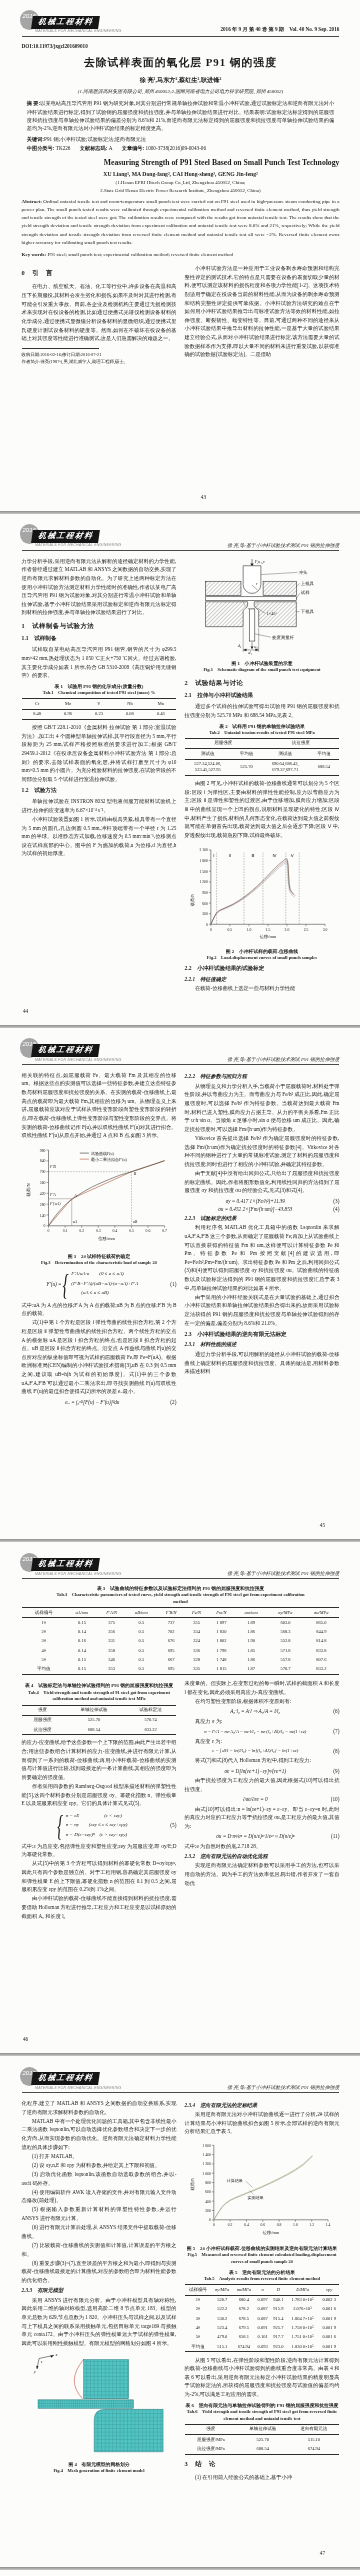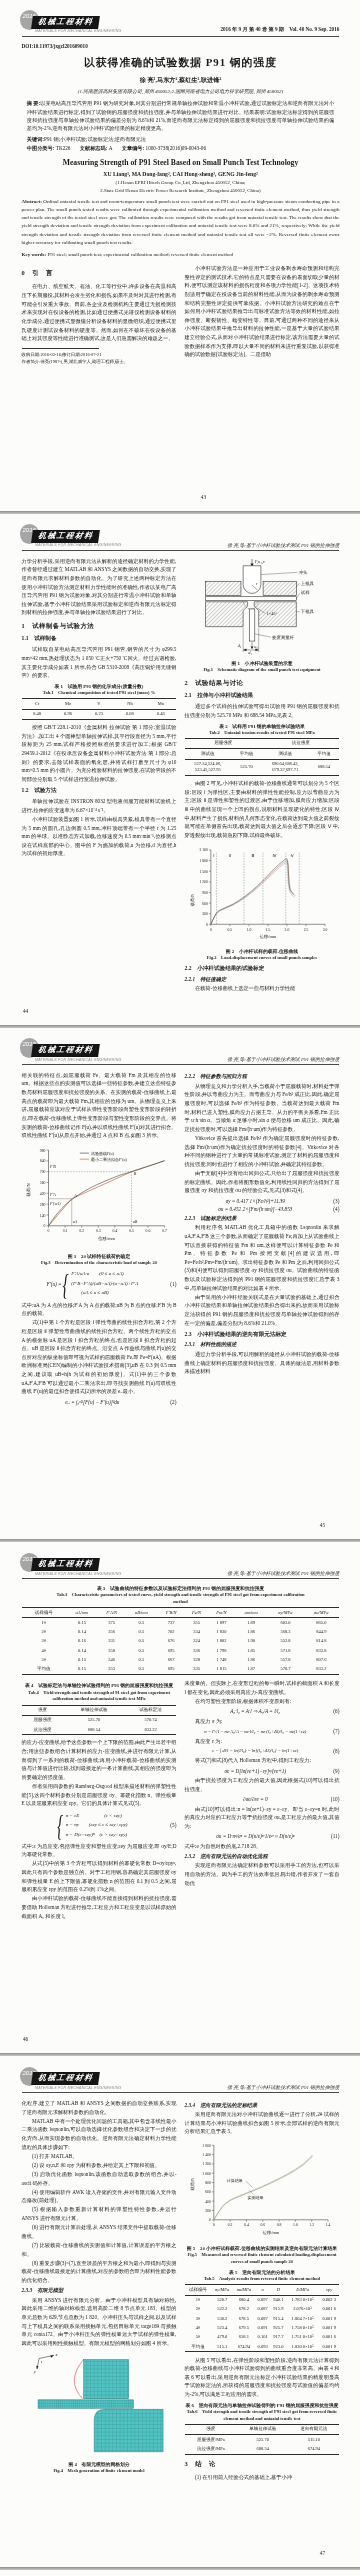--- a/index.html
+++ b/index.html
@@ -16,21 +16,21 @@
   .running-head{position:absolute;right:0;bottom:2.6px;font-size:4.9px;font-style:italic;color:#2a2a2a;}
   
   .doi{font-size:5.2px;font-weight:bold;margin:3.1px 0 5.2px 0;}
   .title-cn{font-size:10.8px;font-weight:bold;text-align:center;letter-spacing:1px;margin:7.2px 0 6.2px 0;}
   .authors-cn{font-size:6.2px;font-weight:bold;text-align:center;margin:4.1px 0 3.1px 0;}
   .affil-cn{font-size:4.9px;text-align:center;font-style:italic;margin-bottom:5.2px;}
   .abs{font-size:5.2px;line-height:1.6;text-align:justify;margin:0 5.2px 2.1px 5.2px;}
   .abs b{font-weight:bold;}
   .meta-line{font-size:5.2px;margin:1px 5.2px;display:flex;gap:9.3px;}
   .meta-line b{font-weight:bold;}
-  .title-en{font-size:7.7px;font-weight:bold;text-align:center;margin:6.2px 0 4.1px 0;}
+  .title-en{font-size:7.7px;font-weight:bold;text-align:right;margin:6.2px 0 4.1px 0;}
   .authors-en{font-size:5.7px;font-weight:bold;text-align:center;margin-bottom:2.1px;}
   .affil-en{font-size:4.9px;text-align:center;line-height:1.5;}
   .abs-en{font-size:5px;line-height:1.62;text-align:justify;margin:4.1px 0 1px 0;}
   .cols{display:flex;gap:8.2px;}
   .col{flex:1;min-width:0;}
   .para{font-size:5.2px;line-height:1.66;text-align:justify;text-indent:2em;margin:0 0 0.5px 0;}
   .para.cont{text-indent:0;}
   .h1s{font-size:6.4px;font-weight:bold;margin:5.2px 0 4.1px 0;letter-spacing:0.5px;}
   .h2s{font-size:5.6px;font-weight:bold;margin:3.6px 0 2.1px 0;}
   .h3s{font-size:5.2px;font-style:italic;font-weight:bold;margin:2.6px 0 1.5px 0;}
@@ -69,21 +69,21 @@
   <div class="phead">
     <div class="logo">
       <div class="logo-circle">2016</div>
       <div class="logo-box">机械工程材料</div>
       <div class="logo-sub">MATERIALS FOR MECHANICAL ENGINEERING</div>
     </div>
     <div class="issue-info">2016 年 9 月 第 40 卷 第 9 期　Vol. 40 No. 9 Sep. 2016</div>
     <div class="phead-rule"></div>
   </div>
   <div class="doi">DOI:10.11973/jxgcl201609010</div>
-  <div class="title-cn">以获得准确的试验数据 P91 钢的强度</div>
+  <div class="title-cn">去除试样表面的氧化层 P91 钢的强度</div>
   <div class="authors-cn">徐 亮¹,马东方²,蔡红生²,耿进锋²</div>
   <div class="affil-cn">(1.河南恩湃高科集团有限公司, 郑州 450052;2.国网河南省电力公司电力科学研究院, 郑州 450052)</div>
   <div class="abs"><b>摘 要:</b><span>以某电站高压导汽管用 P91 钢为研究对象,对其分别进行常规单轴拉伸试验和常温小冲杆试验,通过试验标定法和逆向有限元法对小冲杆试验结果进行标定,得到了试验钢的屈服强度和抗拉强度,并与单轴拉伸试验结果进行对比。结果表明:试验标定法标定得到的屈服强度和抗拉强度与单轴拉伸试验结果的偏差分别为 8.6%和 21%,而逆向有限元法标定得到的屈服强度和抗拉强度与单轴拉伸试验结果的偏差均为-2%,逆向有限元法对小冲杆试验结果的标定精度更高。</span></div>
   <div class="abs"><b>关键词:</b><span>P91 钢;小冲杆试验;试验标定法;逆向有限元法</span></div>
   <div class="meta-line">
     <span><b>中图分类号:</b> <span>TK226</span></span>
     <span><b>文献标志码:</b> <span>A</span></span>
     <span><b>文章编号:</b> <span>1000-3738(2016)09-0043-06</span></span>
   </div>
   <div class="title-en">Measuring Strength of P91 Steel Based on Small Punch Test Technology</div>

